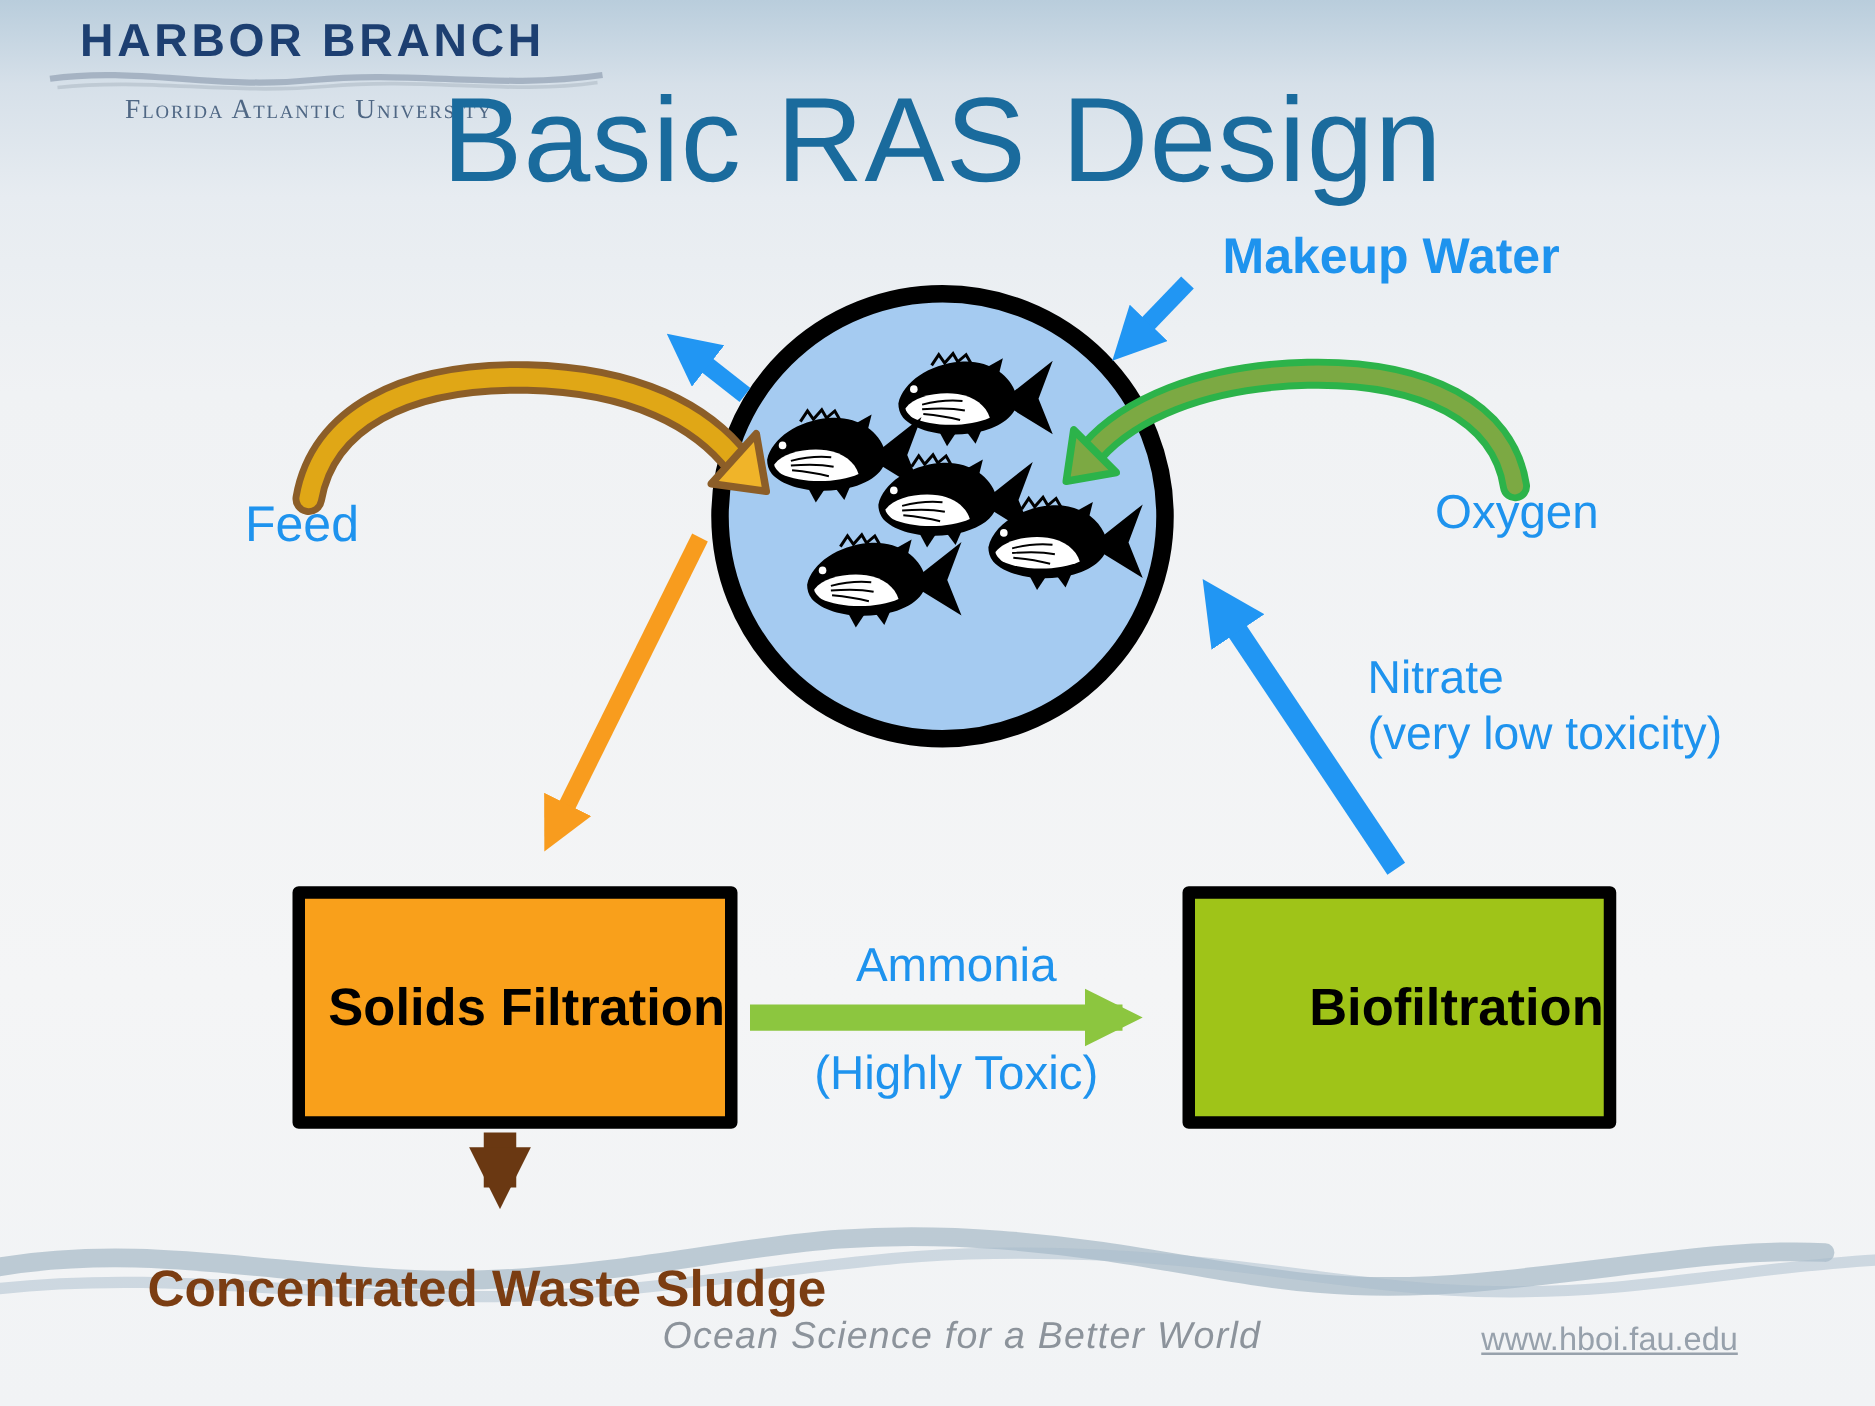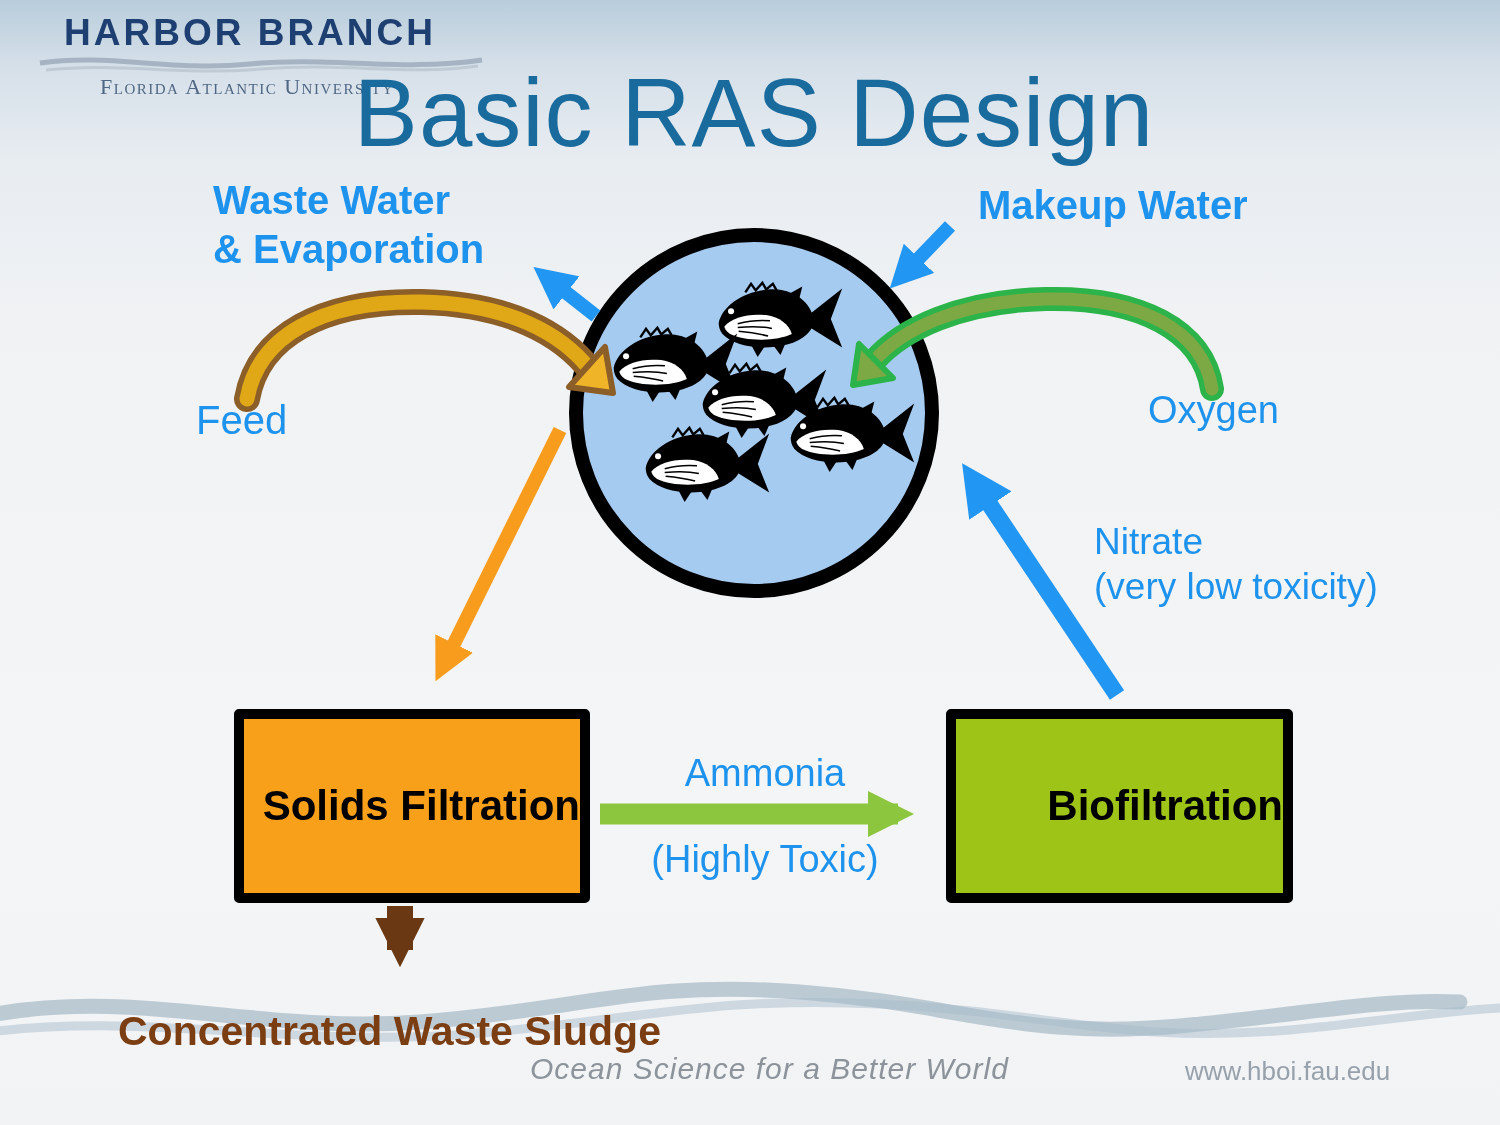--- a/index.html
+++ b/index.html
@@ -37,21 +37,21 @@
   .lbl-sludge{left:118px;top:1008px;font-size:41px;font-weight:bold;color:#7B3D12;white-space:nowrap;}
   .box{
     position:absolute;box-sizing:border-box;
     border:10px solid #000;border-radius:5px;
     display:flex;align-items:center;justify-content:flex-end;
     font-weight:bold;font-size:42px;color:#000;
   }
   .box-solids{left:234px;top:709px;width:356px;height:194px;background:#F9A01B;}
   .box-bio{left:946px;top:709px;width:347px;height:194px;background:#9FC418;}
   .tagline{position:absolute;left:530px;top:1052px;font-size:30px;font-style:italic;color:#8C939B;letter-spacing:1px;white-space:nowrap;}
-  .url{position:absolute;left:1185px;top:1056px;font-size:26px;color:#97A1AC;white-space:nowrap;}
+  .url{position:absolute;left:1185px;top:1056px;font-size:26px;color:#97A1AC;white-space:nowrap;text-decoration:underline;}
   svg.gfx{position:absolute;left:0;top:0;}
 </style>
 </head>
 <body>
 
 <div class="slide">
 
   <svg class="gfx" width="1500" height="1125" viewBox="0 0 1500 1125">
     <defs>
       <marker id="m-blue" viewBox="0 0 10 10" refX="6.5" refY="5" markerWidth="3" markerHeight="3" orient="auto" markerUnits="strokeWidth">
@@ -122,22 +122,20 @@
     <line x1="1117" y1="695" x2="972" y2="478" stroke="#2196F3" stroke-width="17" marker-end="url(#m-blue)"></line>
     <line x1="600" y1="814" x2="898" y2="814" stroke="#8CC63F" stroke-width="21" marker-end="url(#m-lime)"></line>
     <line x1="400" y1="906" x2="400" y2="950" stroke="#6A3812" stroke-width="26" marker-end="url(#m-brown)"></line>
   </svg>
 
   <div class="logo-org">HARBOR BRANCH</div>
   <div class="logo-univ">Florida Atlantic University</div>
 
   <h1 class="title" style="margin:2px;font-weight:400;">Basic RAS Design</h1>
 
-  <div class="lbl bold lbl-waste">Waste Water
-&amp; Evaporation</div>
   <div class="lbl bold lbl-makeup">Makeup Water</div>
   <div class="lbl lbl-feed">Feed</div>
   <div class="lbl lbl-oxygen">Oxygen</div>
   <div class="lbl lbl-nitrate">Nitrate
 (very low toxicity)</div>
   <div class="lbl lbl-ammonia">Ammonia</div>
   <div class="lbl lbl-toxic">(Highly Toxic)</div>
 
   <div class="box box-solids">
     <span>Solids Filtration</span>

